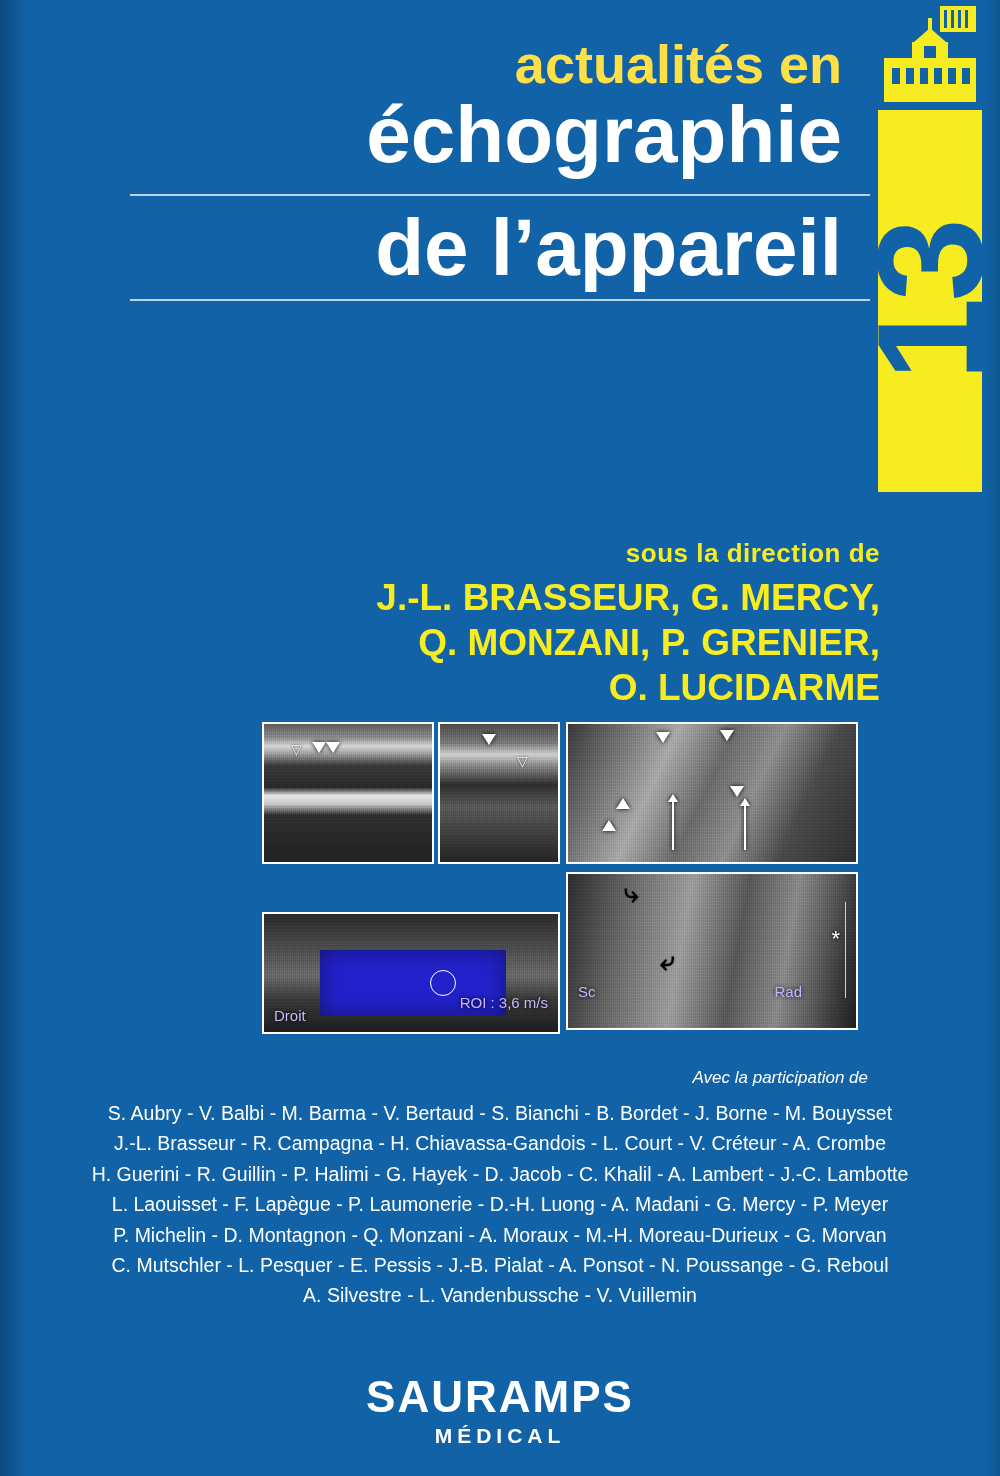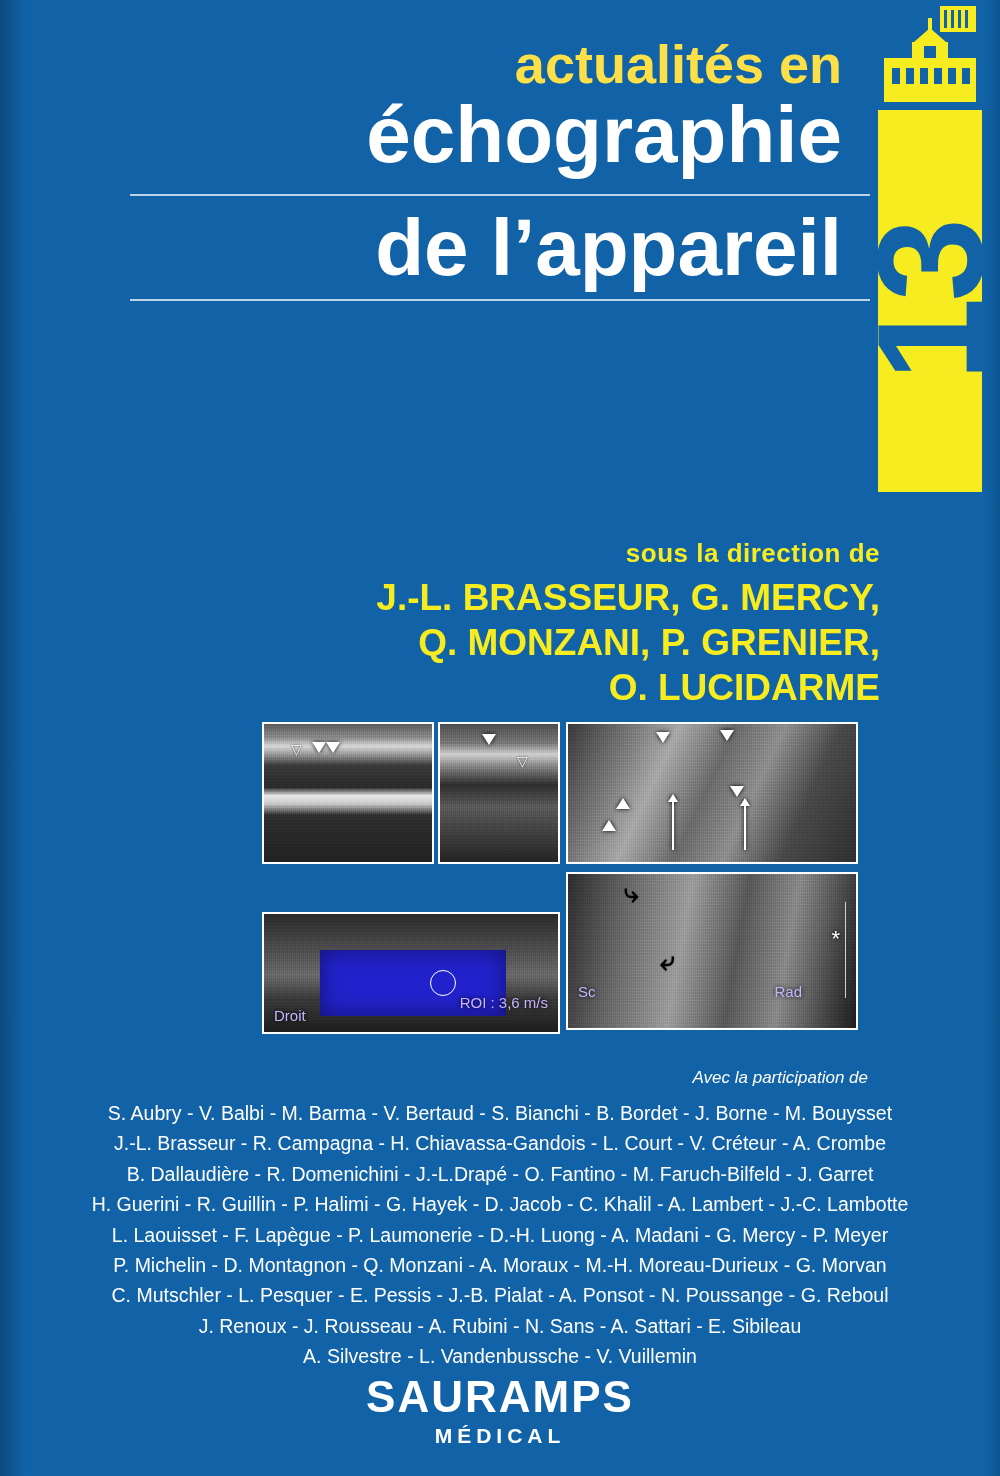--- a/index.html
+++ b/index.html
@@ -364,26 +364,24 @@
       <div class="fig-label lab-sc">Sc</div>
       <div class="fig-label lab-rad">Rad</div>
     </div>
 
   </div>
 
   <div class="contrib">
     <div class="avec">Avec la participation de</div>
     <div class="line">S. Aubry - V. Balbi - M. Barma - V. Bertaud - S. Bianchi - B. Bordet - J. Borne - M. Bouysset</div>
     <div class="line">J.-L. Brasseur - R. Campagna - H. Chiavassa-Gandois - L. Court - V. Créteur - A. Crombe</div>
-    <div class="line">B. Dallaudière - R. Domenichini - J.-L.Drapé - O. Fantino - M. Faruch-Bilfeld - J. Garret</div>
     <div class="line">H. Guerini - R. Guillin - P. Halimi - G. Hayek - D. Jacob - C. Khalil - A. Lambert - J.-C. Lambotte</div>
     <div class="line">L. Laouisset - F. Lapègue - P. Laumonerie - D.-H. Luong - A. Madani - G. Mercy - P. Meyer</div>
     <div class="line">P. Michelin - D. Montagnon - Q. Monzani - A. Moraux - M.-H. Moreau-Durieux - G. Morvan</div>
     <div class="line">C. Mutschler - L. Pesquer - E. Pessis - J.-B. Pialat - A. Ponsot - N. Poussange - G. Reboul</div>
-    <div class="line">J. Renoux - J. Rousseau - A. Rubini - N. Sans - A. Sattari - E. Sibileau</div>
     <div class="line">A. Silvestre - L. Vandenbussche - V. Vuillemin</div>
   </div>
 
   <div class="publisher">
     <div class="p1">SAURAMPS</div>
     <div class="p2">MÉDICAL</div>
   </div>
 
 </div>
 

